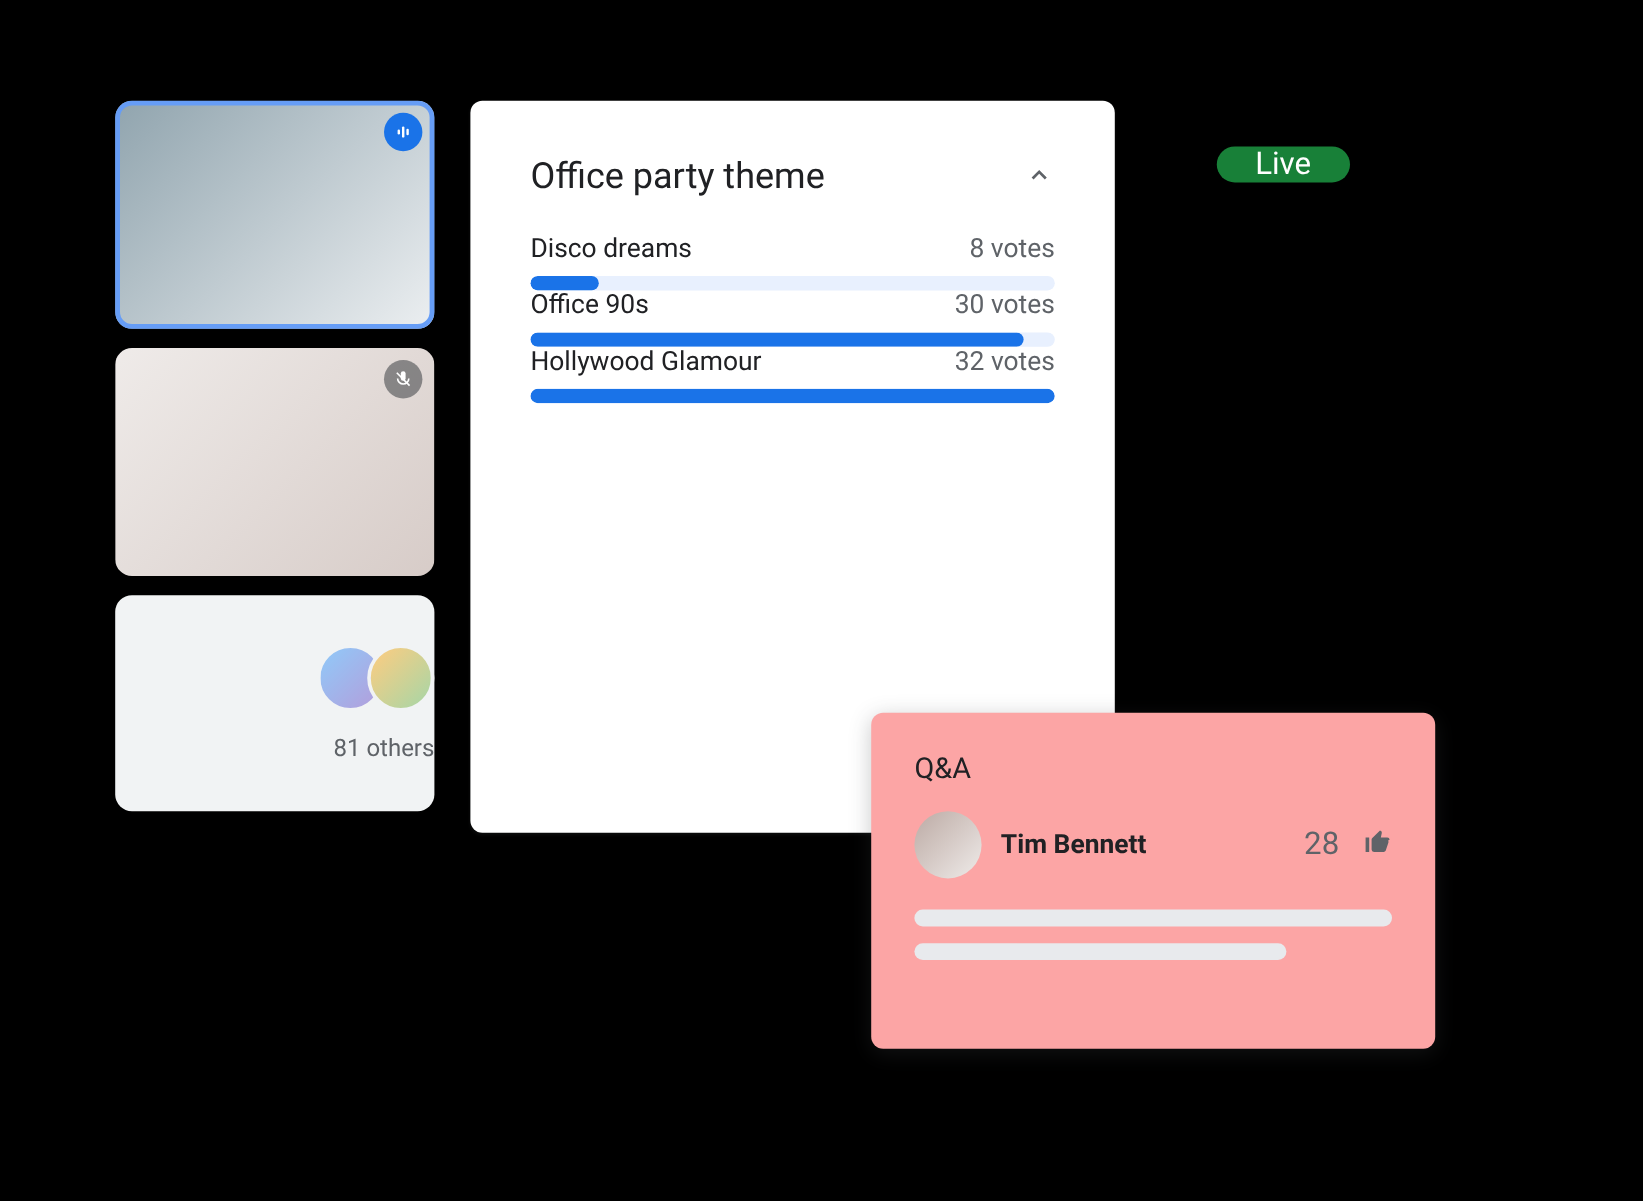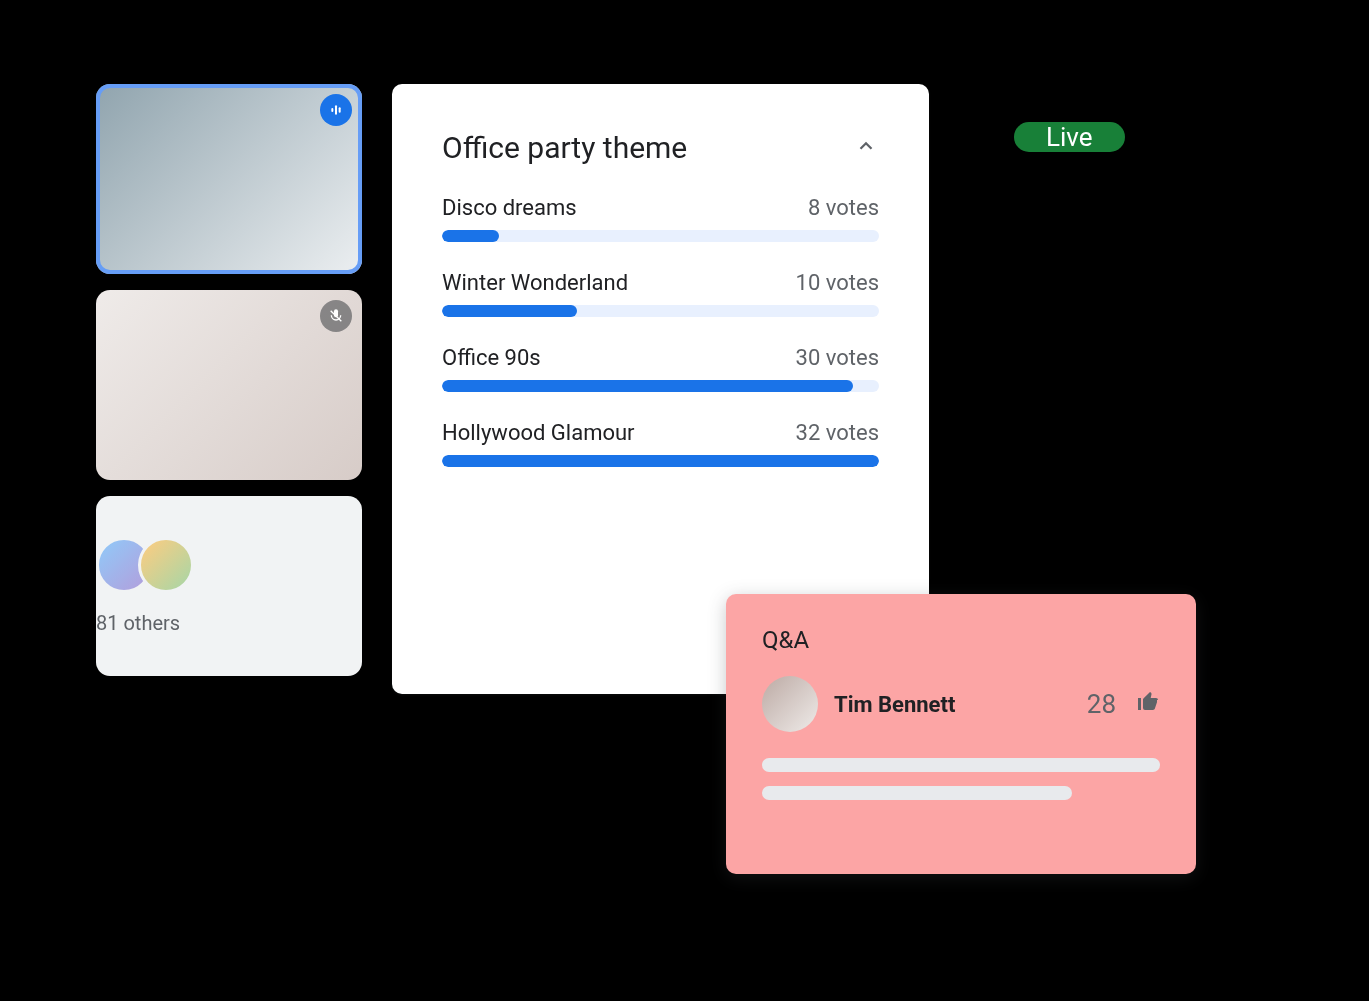--- a/index.html
+++ b/index.html
@@ -19,32 +19,32 @@
   .tile{width:266px;height:190px;border-radius:14px;overflow:hidden;position:relative;margin-bottom:16px;background:#333}
   .tile.speak{outline:4px solid #669df6;outline-offset:-4px}
   .tile.muted{background:#bdbdbd}
   .badge{position:absolute;top:10px;right:10px;width:32px;height:32px;border-radius:50%;display:flex;align-items:center;justify-content:center}
   .badge-speak{background:#1a73e8}
   .badge-mute{background:rgba(60,64,67,.55)}
   .badge svg{width:16px;height:16px;fill:#fff}
   .tile .ph{width:100%;height:100%;object-fit:cover;background:linear-gradient(135deg,#cfd8dc,#eceff1)}
   .tile.t1 .ph{background:linear-gradient(135deg,#90a4ae,#eceff1)}
   .tile.t2 .ph{background:linear-gradient(135deg,#efebe9,#d7ccc8)}
-  .others{width:266px;height:180px;border-radius:14px;background:var(--grey-bg);display:flex;flex-direction:column;align-items:flex-start;justify-content:center;gap:18px}
+  .others{width:266px;height:180px;border-radius:14px;background:var(--grey-bg);display:flex;flex-direction:column;align-items:flex-end;justify-content:center;gap:18px}
   .avrow{display:flex}
   .av{width:56px;height:56px;border-radius:50%;border:3px solid var(--grey-bg);background:linear-gradient(135deg,#90caf9,#b39ddb)}
   .av+.av{margin-left:-14px;background:linear-gradient(135deg,#ffcc80,#a5d6a7)}
   .others-txt{color:var(--grey-text);font-size:20px}
   
   .poll{position:absolute;left:296px;top:0;width:537px;height:610px;background:#fff;border-radius:10px;padding:46px 50px 50px;box-shadow:0 1px 3px rgba(60,64,67,.2)}
   .poll-head{display:flex;align-items:center;justify-content:space-between;margin-bottom:30px}
   .poll-title{font-size:30px;color:var(--dark)}
   .chev{width:26px;height:26px;display:flex;align-items:center;justify-content:center}
   .chev svg{width:22px;height:22px;fill:none;stroke:var(--grey-text);stroke-width:2.5}
-  .opt{margin-bottom:28px}
+  .opt{}
   .opt-row{display:flex;justify-content:space-between;align-items:baseline;margin-bottom:10px}
   .opt-label{font-size:22px;color:var(--dark)}
   .opt-votes{font-size:22px;color:var(--grey-text)}
   .bar{height:12px;background:var(--blue-light);border-radius:6px;overflow:hidden}
   .bar-fill{height:100%;background:var(--blue);border-radius:6px}
   
   .live{position:absolute;left:918px;top:38px;background:var(--green);color:#fff;font-size:26px;padding:0 32px;border-radius:999px}
   
   .qa{position:absolute;left:630px;top:510px;width:470px;height:280px;background:#fca5a5;border-radius:10px;padding:32px 36px;box-shadow:0 4px 18px rgba(60,64,67,.28)}
   .qa-title{font-size:24px;color:var(--dark);margin-bottom:22px}
@@ -105,29 +105,20 @@
           <div class="opt-row">
             <span class="opt-label">Disco dreams</span>
             <span class="opt-votes">8 votes</span>
           </div>
           <div class="bar">
             <div class="bar-fill" style="width:13%"></div>
           </div>
         </div>
         <div class="opt">
           <div class="opt-row">
-            <span class="opt-label">Winter Wonderland</span>
-            <span class="opt-votes">10 votes</span>
-          </div>
-          <div class="bar">
-            <div class="bar-fill" style="width:31%"></div>
-          </div>
-        </div>
-        <div class="opt">
-          <div class="opt-row">
             <span class="opt-label">Office 90s</span>
             <span class="opt-votes">30 votes</span>
           </div>
           <div class="bar">
             <div class="bar-fill" style="width:94%"></div>
           </div>
         </div>
         <div class="opt">
           <div class="opt-row">
             <span class="opt-label">Hollywood Glamour</span>

